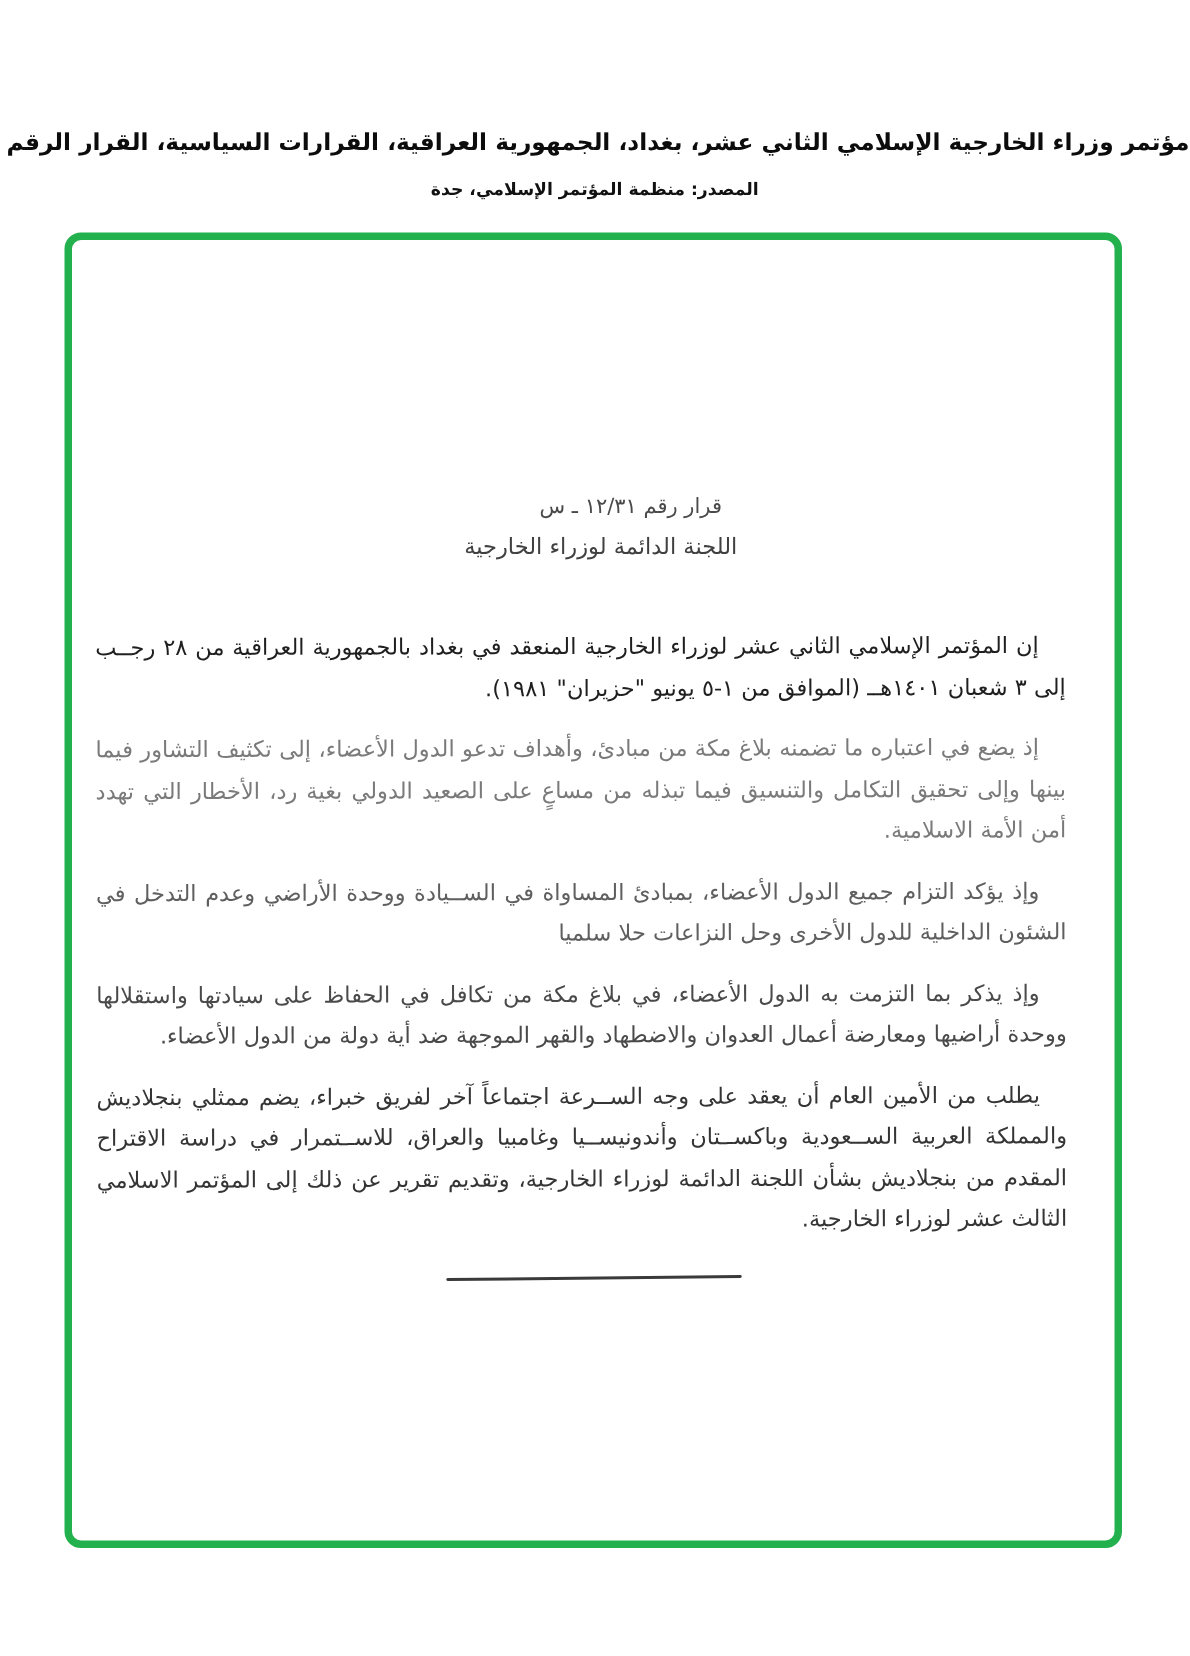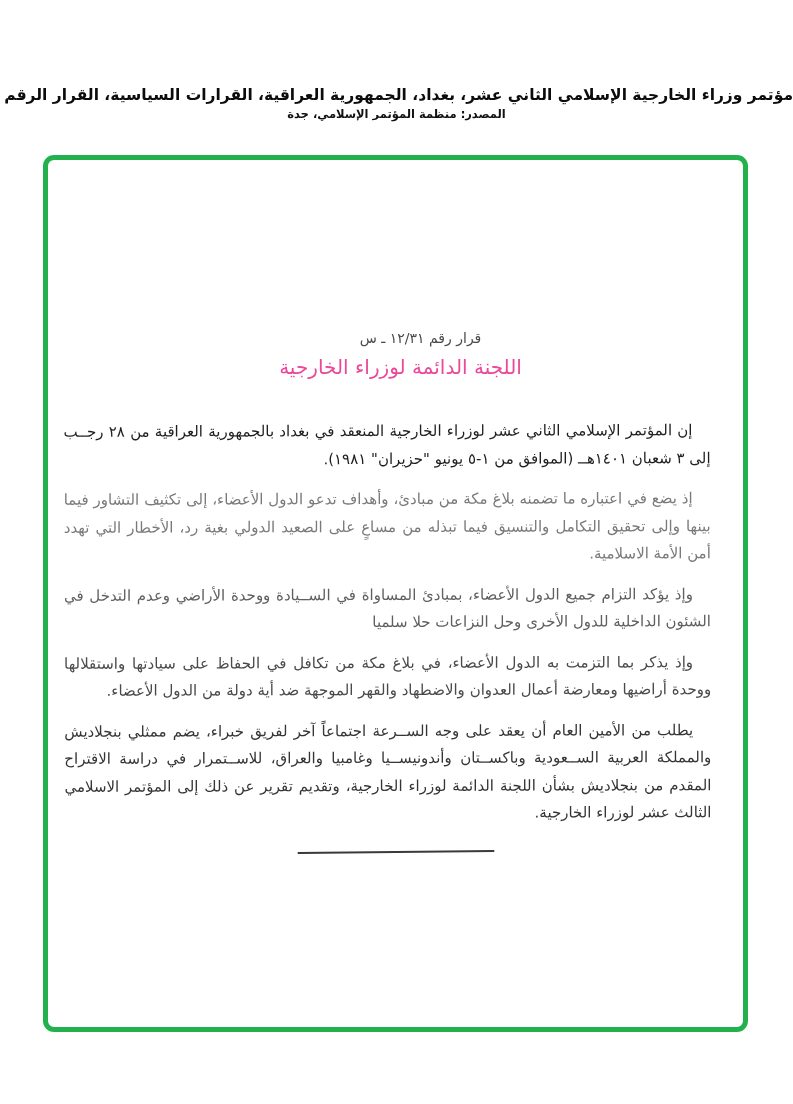--- a/index.html
+++ b/index.html
@@ -29,21 +29,21 @@
   }
   .header-line1 {
     font-size: 15.5px;
     font-weight: 700;
     letter-spacing: 0px;
     white-space: nowrap;
   }
   .header-line2 {
     font-size: 11.5px;
     font-weight: 700;
-    margin-top: 3px;
+    margin-top: 15px;
     color: #111;
   }
   
   .scan-frame {
     position: absolute;
     left: 43px;
     top: 155px;
     width: 705px;
     height: 877px;
     box-sizing: border-box;
@@ -70,23 +70,23 @@
     font-size: 14px;
     color: #4a4a4a;
     letter-spacing: 1px;
   }
   .regarding {
     font-size: 16px;
     margin-top: 9px;
     color: #333;
   }
   .doc-title {
-    font-size: 20px;
+    font-size: 15px;
     margin-top: 9px;
-    color: #ec4899;
+    color: #404040;
     left: -20px;
     position: relative;
   }
   
   .doc-body {
     position: absolute;
     top: 258px;
     right: 32px;
     left: 16px;
     direction: rtl;

